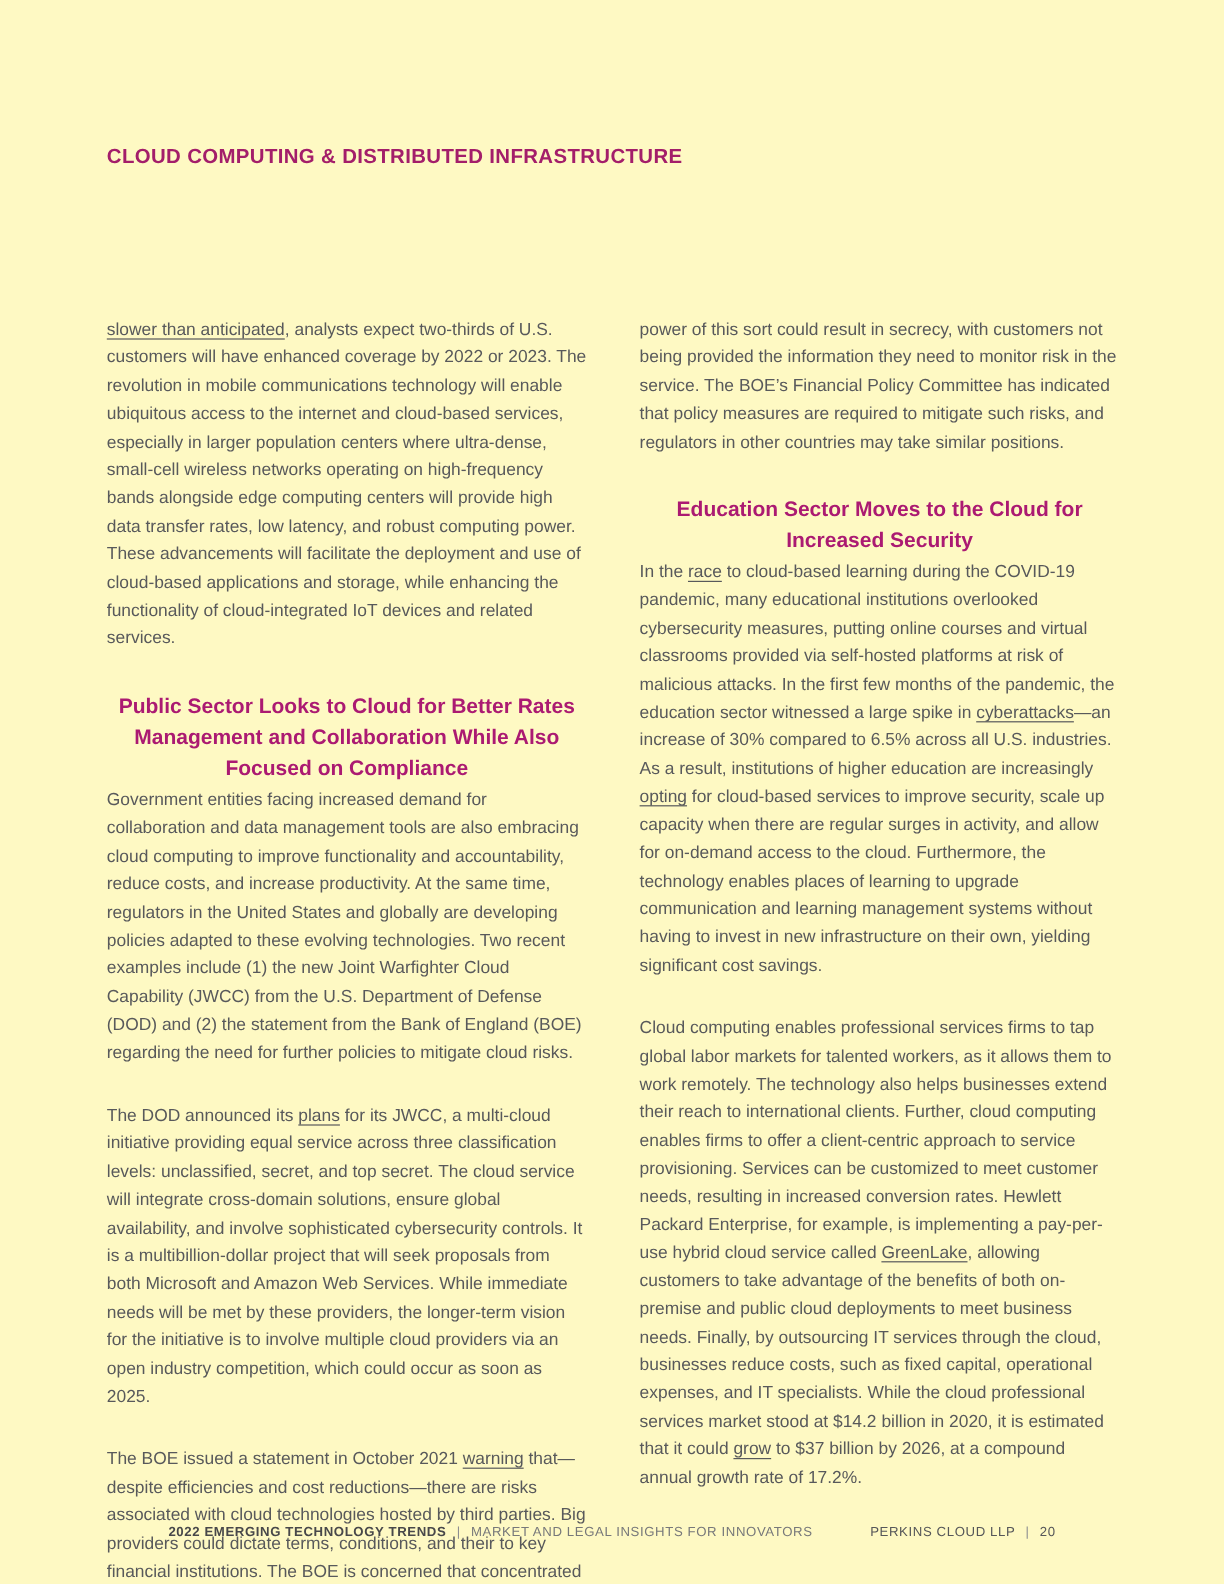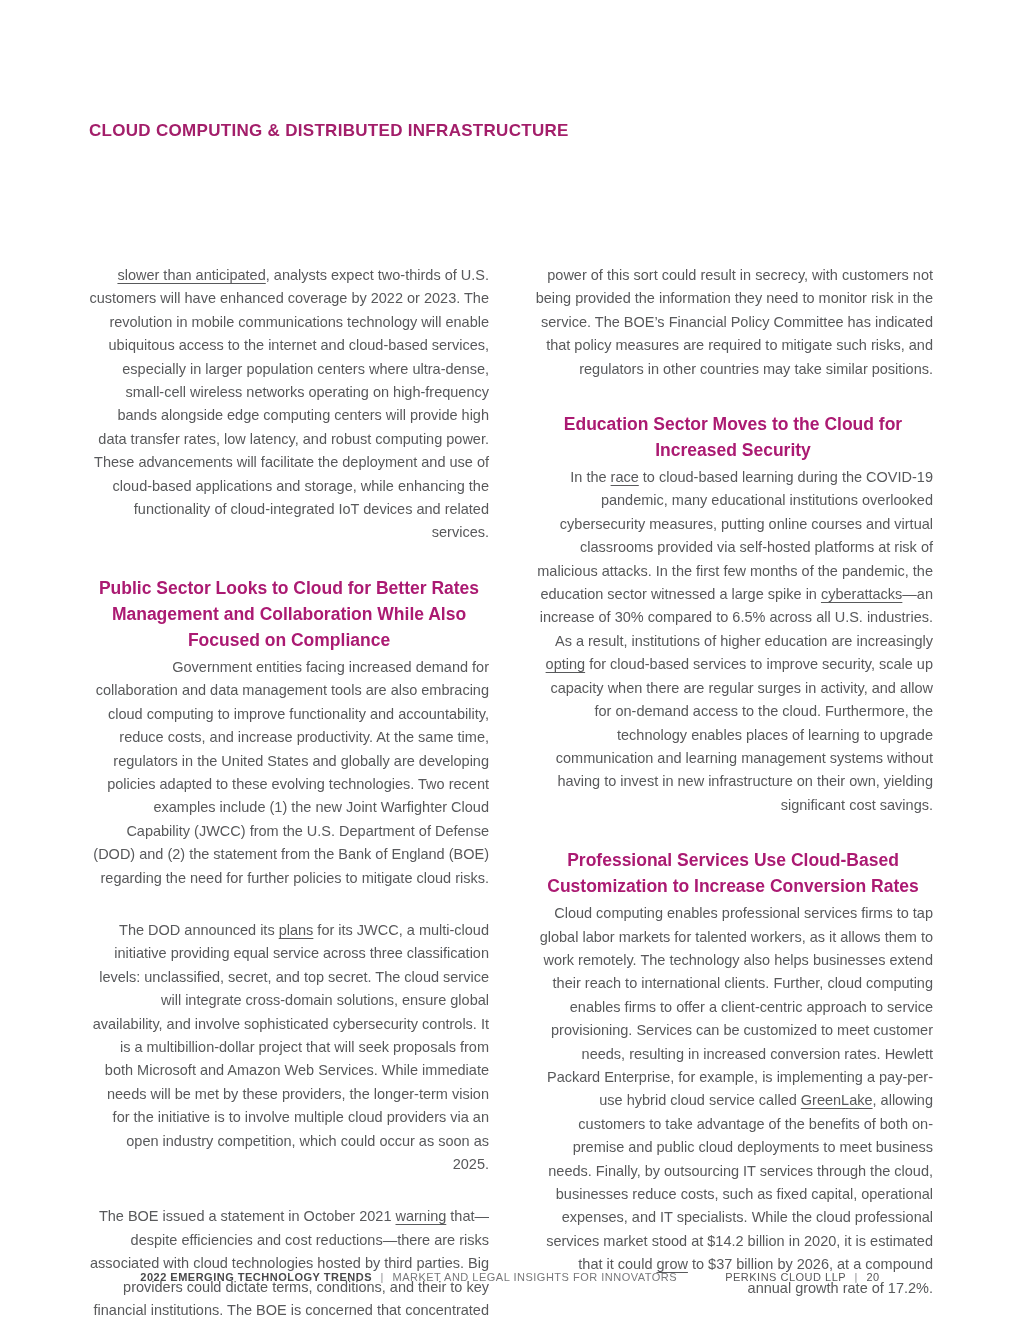--- a/index.html
+++ b/index.html
@@ -4,21 +4,21 @@
 <style>
   html, body {
     margin: 0;
     padding: 0;
     background: #e8e8e8;
   }
   .page {
     position: relative;
     width: 1020px;
     height: 1320px;
-    background: #ffffff;
+    background: #fef9c3;
     font-family: "Liberation Sans", sans-serif;
     overflow: hidden;
     margin: 0 auto;
   }
   .page-header {
     position: absolute;
     left: 89px;
     top: 121px;
     width: 860px;
   }
@@ -47,21 +47,21 @@
     gap: 44px;
   }
   .col {
     width: 400px;
   }
   .para {
     margin: 0 0 29px 0;
     font-size: 14.5px;
     line-height: 23.4px;
     color: var(--body-text, #58595b);
-    text-align: right;
+    text-align: left;
   }
   .section-heading {
     margin: 30px 0 3px 0;
     font-size: 17.5px;
     line-height: 26px;
     font-weight: 700;
     color: var(--accent-heading, #ab1a72);
     text-align: center;
   }
   .col > :first-child {
@@ -116,21 +116,20 @@
         <p class="para"><span class="inline-link">slower than anticipated</span><span>, analysts expect two-thirds of U.S. customers will have enhanced coverage by 2022 or 2023. The revolution in mobile communications technology will enable ubiquitous access to the internet and cloud-based services, especially in larger population centers where ultra-dense, small-cell wireless networks operating on high-frequency bands alongside edge computing centers will provide high data transfer rates, low latency, and robust computing power. These advancements will facilitate the deployment and use of cloud-based applications and storage, while enhancing the functionality of cloud-integrated IoT devices and related services.</span></p>
         <h2 class="section-heading">Public Sector Looks to Cloud for Better Rates Management and Collaboration While Also Focused on Compliance</h2>
         <p class="para"><span>Government entities facing increased demand for collaboration and data management tools are also embracing cloud computing to improve functionality and accountability, reduce costs, and increase productivity. At the same time, regulators in the United States and globally are developing policies adapted to these evolving technologies. Two recent examples include (1) the new Joint Warfighter Cloud Capability (JWCC) from the U.S. Department of Defense (DOD) and (2) the statement from the Bank of England (BOE) regarding the need for further policies to mitigate cloud risks.</span></p>
         <p class="para"><span>The DOD announced its </span><span class="inline-link">plans</span><span> for its JWCC, a multi-cloud initiative providing equal service across three classification levels: unclassified, secret, and top secret. The cloud service will integrate cross-domain solutions, ensure global availability, and involve sophisticated cybersecurity controls. It is a multibillion-dollar project that will seek proposals from both Microsoft and Amazon Web Services. While immediate needs will be met by these providers, the longer-term vision for the initiative is to involve multiple cloud providers via an open industry competition, which could occur as soon as 2025.</span></p>
         <p class="para"><span>The BOE issued a statement in October 2021 </span><span class="inline-link">warning</span><span> that—despite efficiencies and cost reductions—there are risks associated with cloud technologies hosted by third parties. Big providers could dictate terms, conditions, and their to key financial institutions. The BOE is concerned that concentrated</span></p>
       </div>
     <div class="col" id="col-right">
         <p class="para"><span>power of this sort could result in secrecy, with customers not being provided the information they need to monitor risk in the service. The BOE’s Financial Policy Committee has indicated that policy measures are required to mitigate such risks, and regulators in other countries may take similar positions.</span></p>
         <h2 class="section-heading">Education Sector Moves to the Cloud for Increased Security</h2>
         <p class="para"><span>In the </span><span class="inline-link">race</span><span> to cloud-based learning during the COVID-19 pandemic, many educational institutions overlooked cybersecurity measures, putting online courses and virtual classrooms provided via self-hosted platforms at risk of malicious attacks. In the first few months of the pandemic, the education sector witnessed a large spike in </span><span class="inline-link">cyberattacks</span><span>—an increase of 30% compared to 6.5% across all U.S. industries. As a result, institutions of higher education are increasingly </span><span class="inline-link">opting</span><span> for cloud-based services to improve security, scale up capacity when there are regular surges in activity, and allow for on-demand access to the cloud. Furthermore, the technology enables places of learning to upgrade communication and learning management systems without having to invest in new infrastructure on their own, yielding significant cost savings.</span></p>
-        <h2 class="section-heading">Professional Services Use Cloud-Based Customization to Increase Conversion Rates</h2>
         <p class="para"><span>Cloud computing enables professional services firms to tap global labor markets for talented workers, as it allows them to work remotely. The technology also helps businesses extend their reach to international clients. Further, cloud computing enables firms to offer a client-centric approach to service provisioning. Services can be customized to meet customer needs, resulting in increased conversion rates. Hewlett Packard Enterprise, for example, is implementing a pay-per-use hybrid cloud service called </span><span class="inline-link">GreenLake</span><span>, allowing customers to take advantage of the benefits of both on-premise and public cloud deployments to meet business needs. Finally, by outsourcing IT services through the cloud, businesses reduce costs, such as fixed capital, operational expenses, and IT specialists. While the cloud professional services market stood at $14.2 billion in 2020, it is estimated that it could </span><span class="inline-link">grow</span><span> to $37 billion by 2026, at a compound annual growth rate of 17.2%.</span></p>
       </div>
   </main>
 
   <footer class="page-footer">
     <div class="f-left">
       <span class="f-bold">2022 EMERGING TECHNOLOGY TRENDS</span>
       <span class="f-sep">|</span>
       <span class="f-light">MARKET AND LEGAL INSIGHTS FOR INNOVATORS</span>
     </div>

